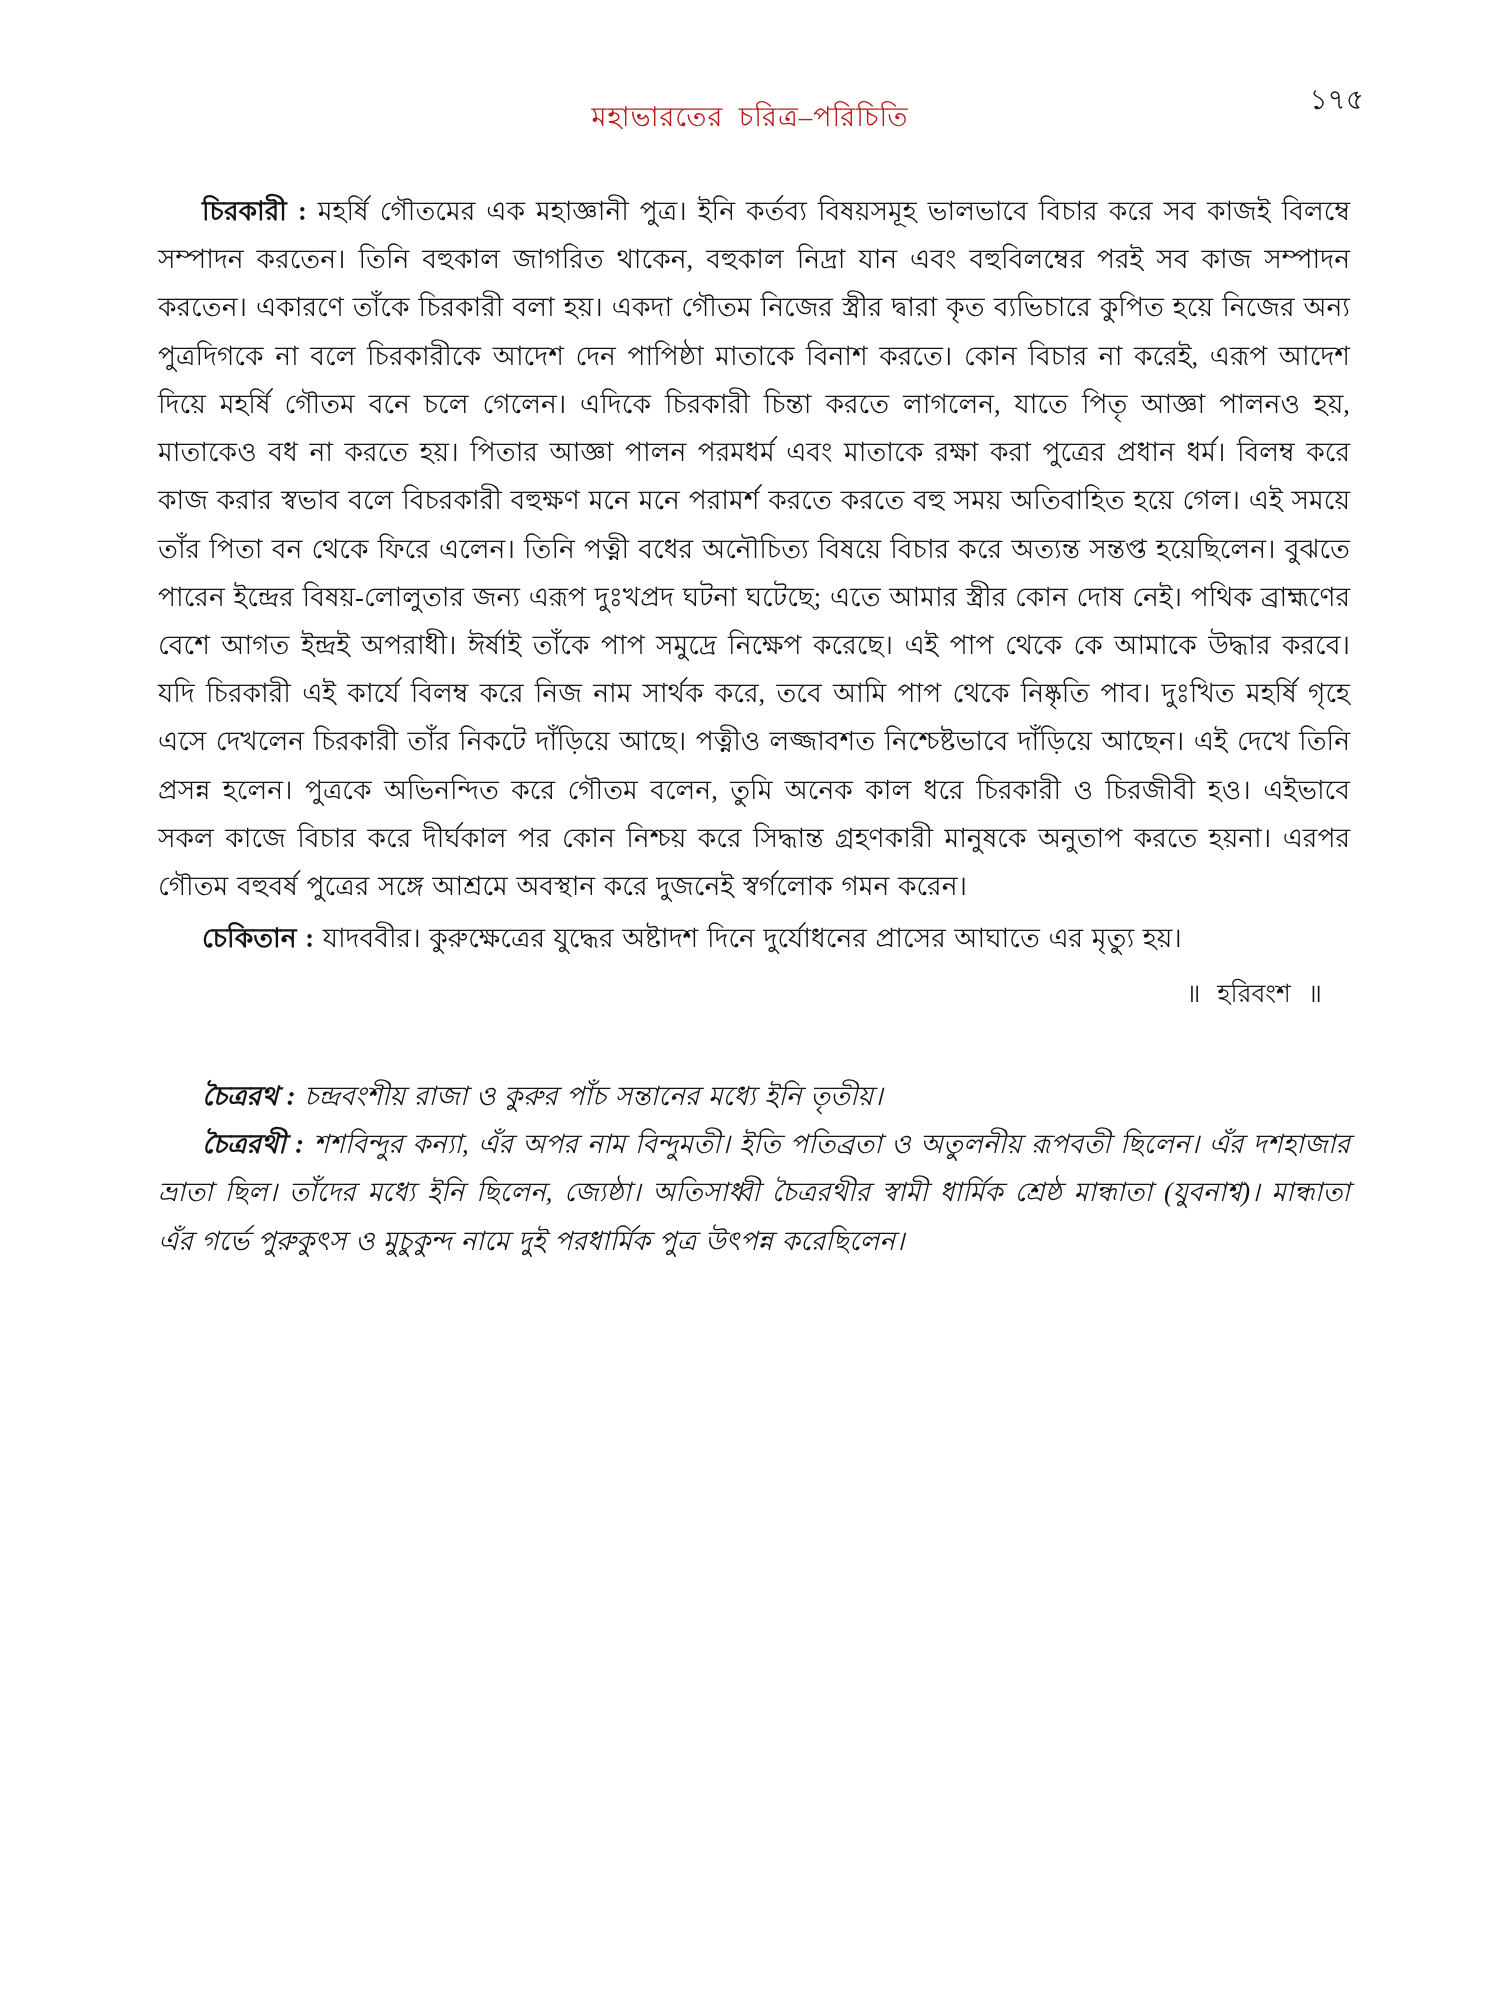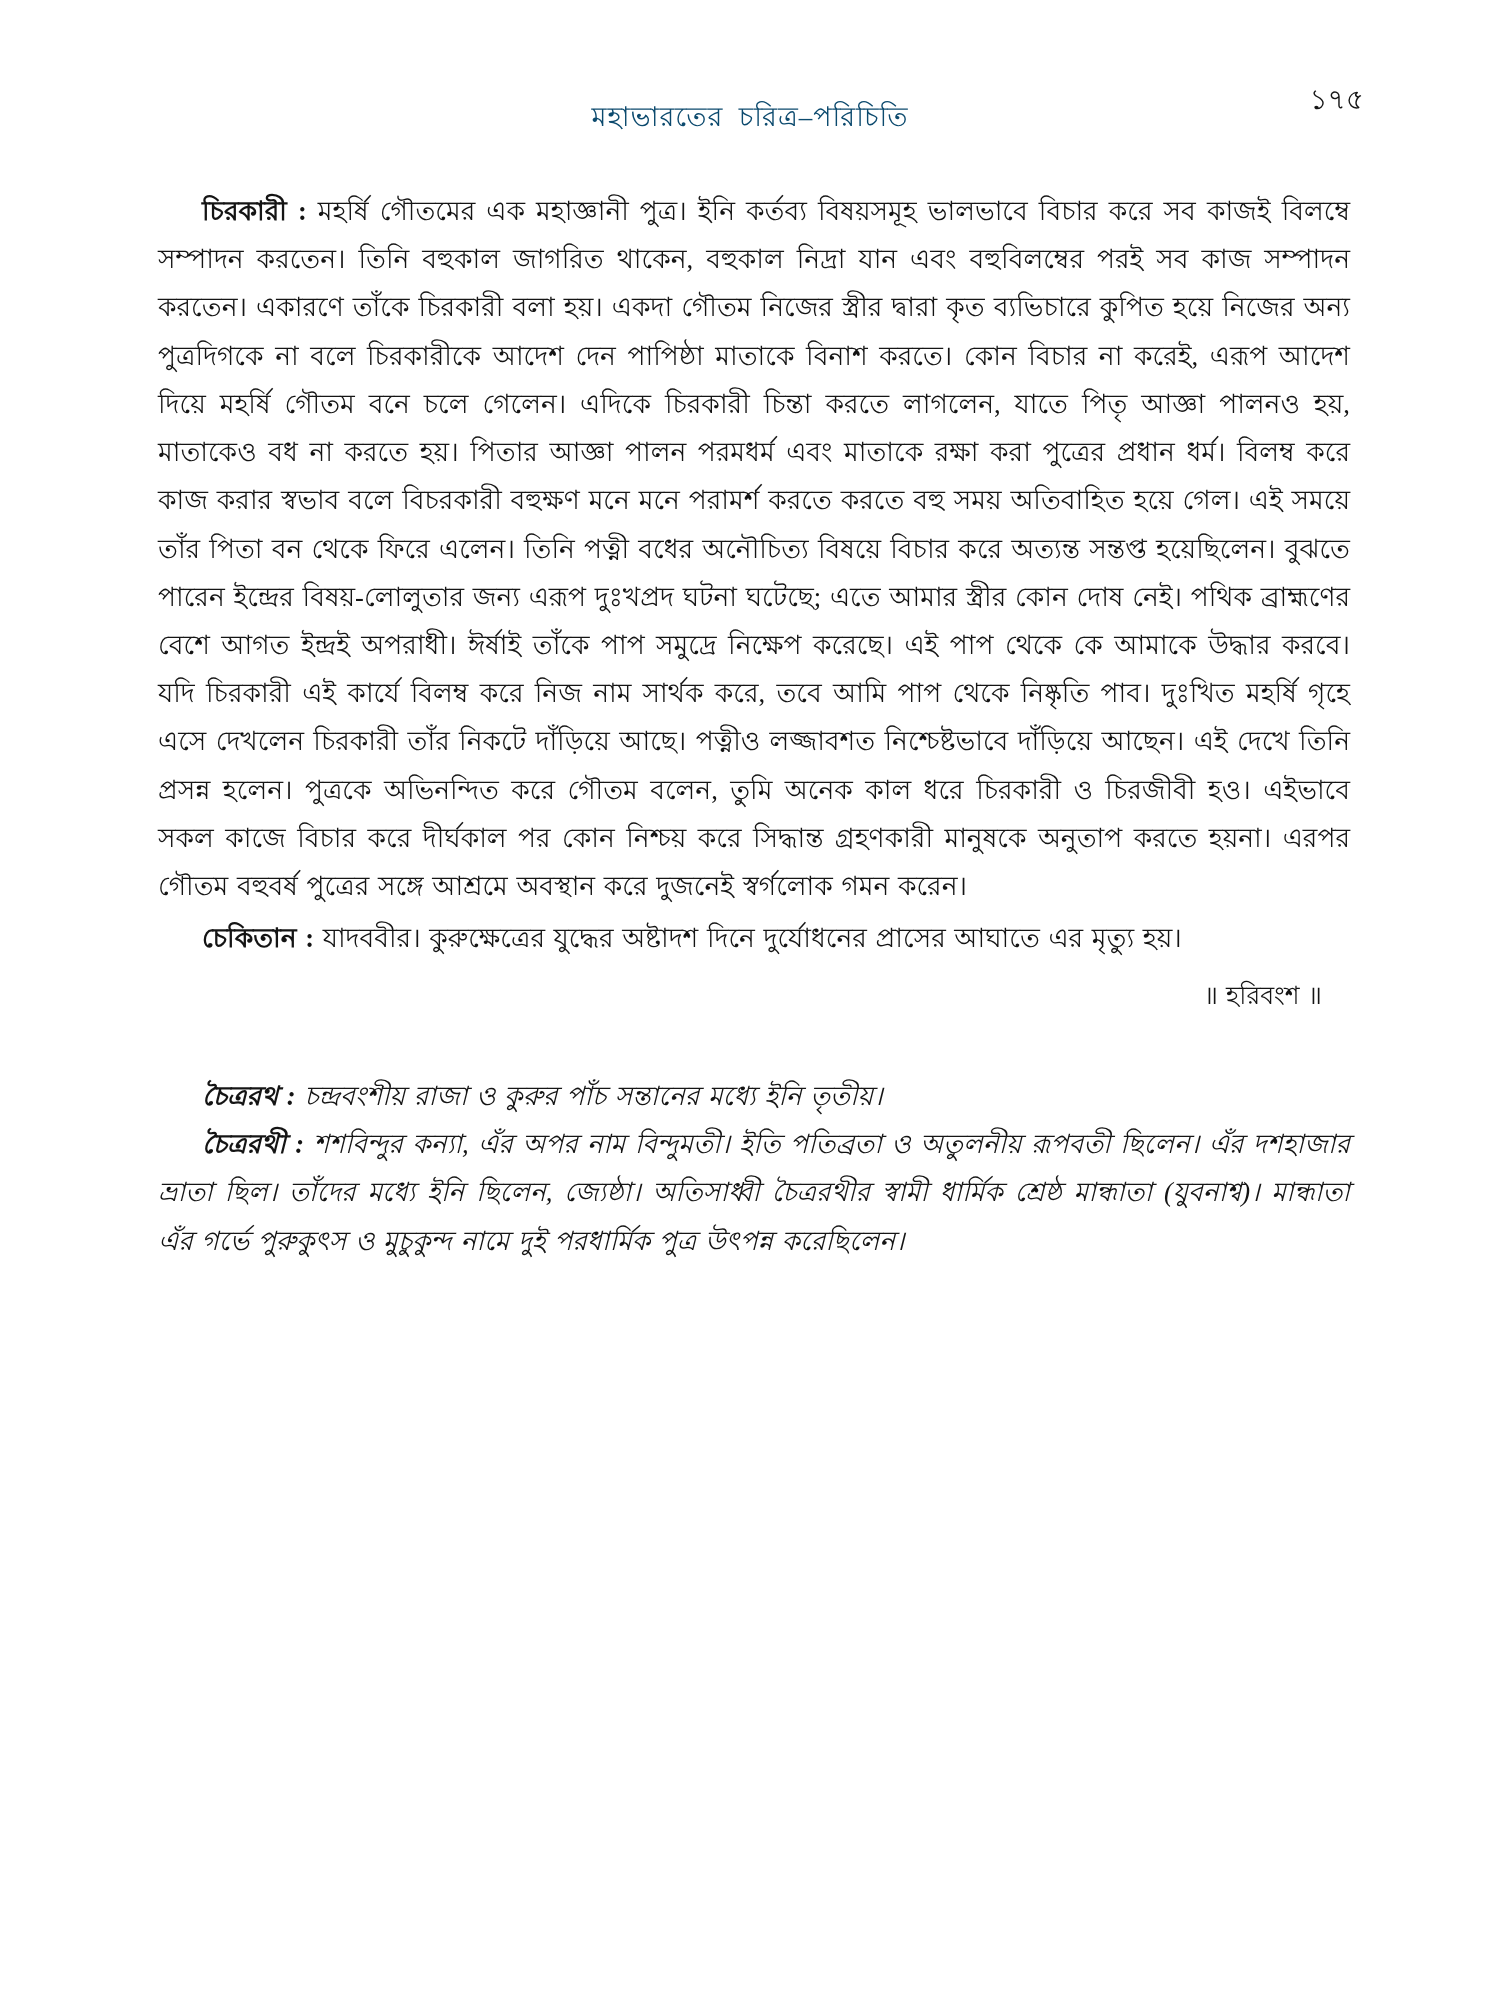--- a/index.html
+++ b/index.html
@@ -28,21 +28,21 @@
     display: flex;
     align-items: baseline;
     justify-content: center;
     position: relative;
     margin-bottom: 46px;
   }
   .header-title {
     font-size: 27px;
     letter-spacing: 1px;
     font-weight: 500;
-    color: #0c4a6e;
+    color: #b91c1c;
     white-space: pre;
   }
   .page-number {
     position: absolute;
     right: -14px;
     bottom: 16px;
     font-size: 28px;
     font-weight: 500;
     color: #151515;
   }
@@ -59,20 +59,21 @@
     text-indent: 44px;
   }
   .entry-term {
     font-weight: bold;
   }
   .attribution {
     text-align: right;
     font-size: 25px;
     margin-top: 10px;
     margin-right: 28px;
+    font-family: Liberation Mono, monospace;
   }
   .gap-block {
     height: 54px;
   }
   .section-two .para {
     margin-bottom: 0;
     font-style: italic;
   }
 </style>
 </head>

